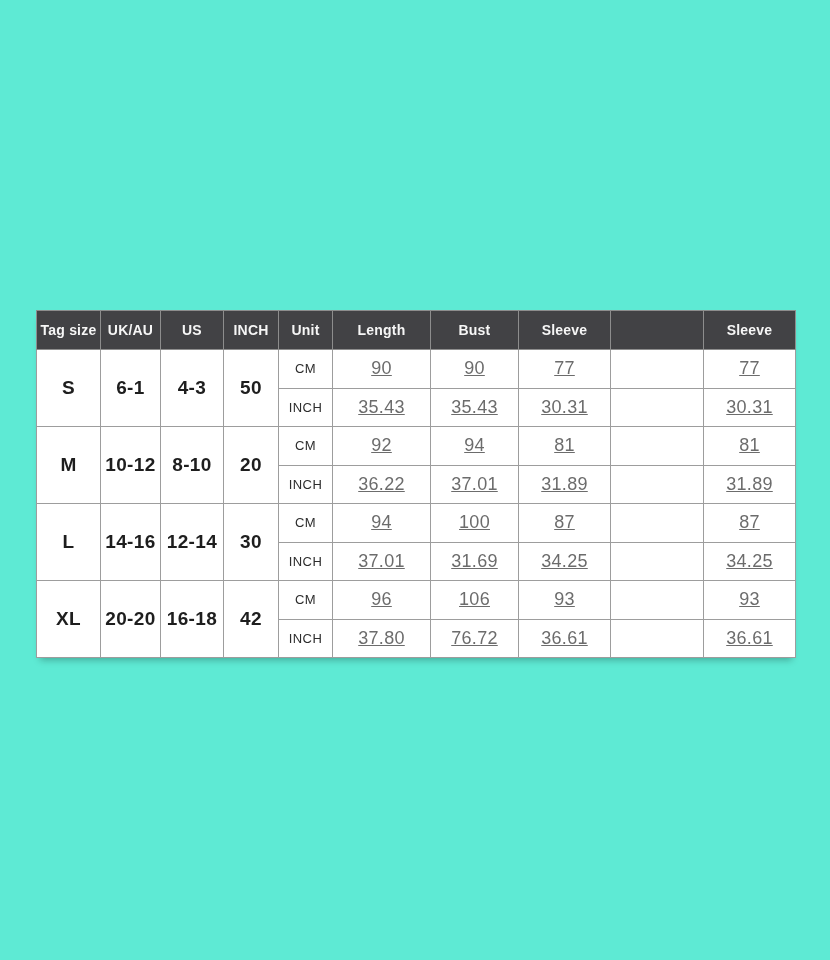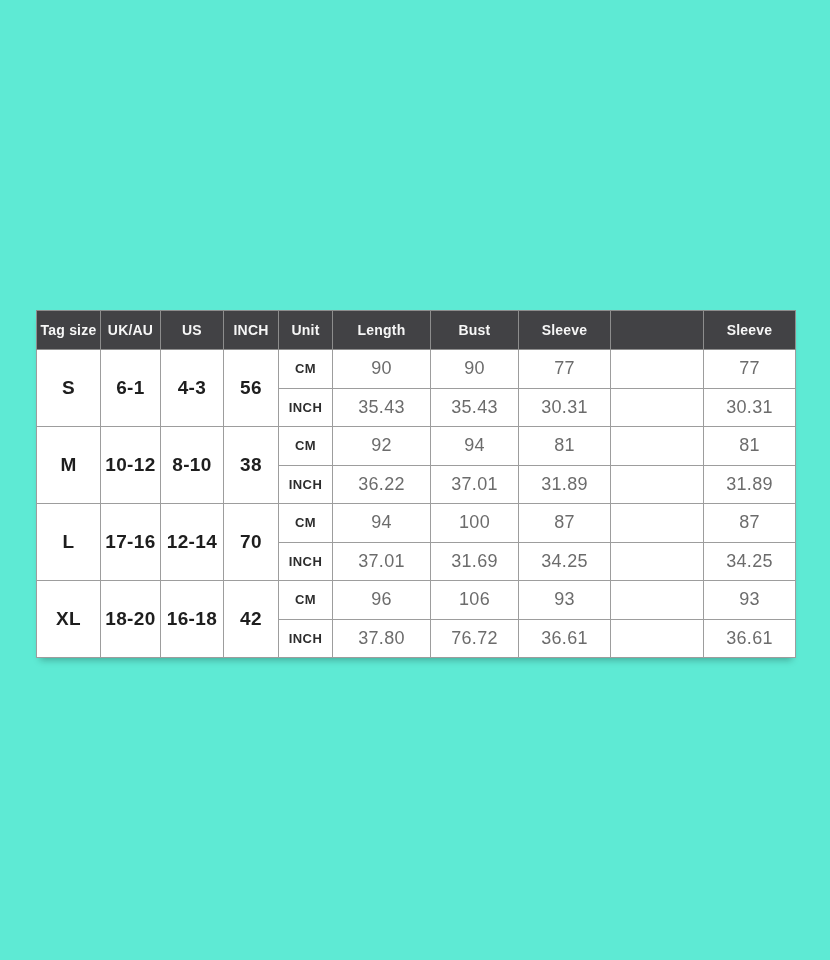--- a/index.html
+++ b/index.html
@@ -52,29 +52,30 @@
     height: 38.5px;
   }
   td.size-cell {
     font-size: 19px;
     font-weight: 700;
     color: var(--size-text, #1e1e1e);
     letter-spacing: 0.4px;
   }
   td.unit-cell {
     font-size: 13px;
-    font-weight: 700;
+    font-weight: 400;
     color: #2d2d2d;
     letter-spacing: 0.4px;
   }
   td.num-cell {
     font-size: 18px;
     font-weight: 400;
     color: var(--number-text, #6c6c6c);
     letter-spacing: 0.3px;
+    text-decoration: underline;
   }
 </style>
 </head>
 <body>
 
 <div class="page">
   <table class="size-chart">
     <colgroup>
       <col style="width:64px">
         <col style="width:60px">
@@ -100,82 +101,82 @@
         <th></th>
         <th>Sleeve</th>
       </tr>
     </thead>
     <tbody>
 
       <tr>
         <td rowspan="2" class="size-cell">S</td>
         <td rowspan="2" class="size-cell">6-1</td>
         <td rowspan="2" class="size-cell">4-3</td>
-        <td rowspan="2" class="size-cell">56</td>
+        <td rowspan="2" class="size-cell">50</td>
         <td class="unit-cell">CM</td>
         <td class="num-cell">90</td>
         <td class="num-cell">90</td>
         <td class="num-cell">77</td>
         <td class="num-cell"></td>
         <td class="num-cell">77</td>
       </tr>
       <tr>
         <td class="unit-cell">INCH</td>
         <td class="num-cell">35.43</td>
         <td class="num-cell">35.43</td>
         <td class="num-cell">30.31</td>
         <td class="num-cell"></td>
         <td class="num-cell">30.31</td>
       </tr>
 
       <tr>
         <td rowspan="2" class="size-cell">M</td>
         <td rowspan="2" class="size-cell">10-12</td>
         <td rowspan="2" class="size-cell">8-10</td>
-        <td rowspan="2" class="size-cell">38</td>
+        <td rowspan="2" class="size-cell">20</td>
         <td class="unit-cell">CM</td>
         <td class="num-cell">92</td>
         <td class="num-cell">94</td>
         <td class="num-cell">81</td>
         <td class="num-cell"></td>
         <td class="num-cell">81</td>
       </tr>
       <tr>
         <td class="unit-cell">INCH</td>
         <td class="num-cell">36.22</td>
         <td class="num-cell">37.01</td>
         <td class="num-cell">31.89</td>
         <td class="num-cell"></td>
         <td class="num-cell">31.89</td>
       </tr>
 
       <tr>
         <td rowspan="2" class="size-cell">L</td>
-        <td rowspan="2" class="size-cell">17-16</td>
+        <td rowspan="2" class="size-cell">14-16</td>
         <td rowspan="2" class="size-cell">12-14</td>
-        <td rowspan="2" class="size-cell">70</td>
+        <td rowspan="2" class="size-cell">30</td>
         <td class="unit-cell">CM</td>
         <td class="num-cell">94</td>
         <td class="num-cell">100</td>
         <td class="num-cell">87</td>
         <td class="num-cell"></td>
         <td class="num-cell">87</td>
       </tr>
       <tr>
         <td class="unit-cell">INCH</td>
         <td class="num-cell">37.01</td>
         <td class="num-cell">31.69</td>
         <td class="num-cell">34.25</td>
         <td class="num-cell"></td>
         <td class="num-cell">34.25</td>
       </tr>
 
       <tr>
         <td rowspan="2" class="size-cell">XL</td>
-        <td rowspan="2" class="size-cell">18-20</td>
+        <td rowspan="2" class="size-cell">20-20</td>
         <td rowspan="2" class="size-cell">16-18</td>
         <td rowspan="2" class="size-cell">42</td>
         <td class="unit-cell">CM</td>
         <td class="num-cell">96</td>
         <td class="num-cell">106</td>
         <td class="num-cell">93</td>
         <td class="num-cell"></td>
         <td class="num-cell">93</td>
       </tr>
       <tr>

